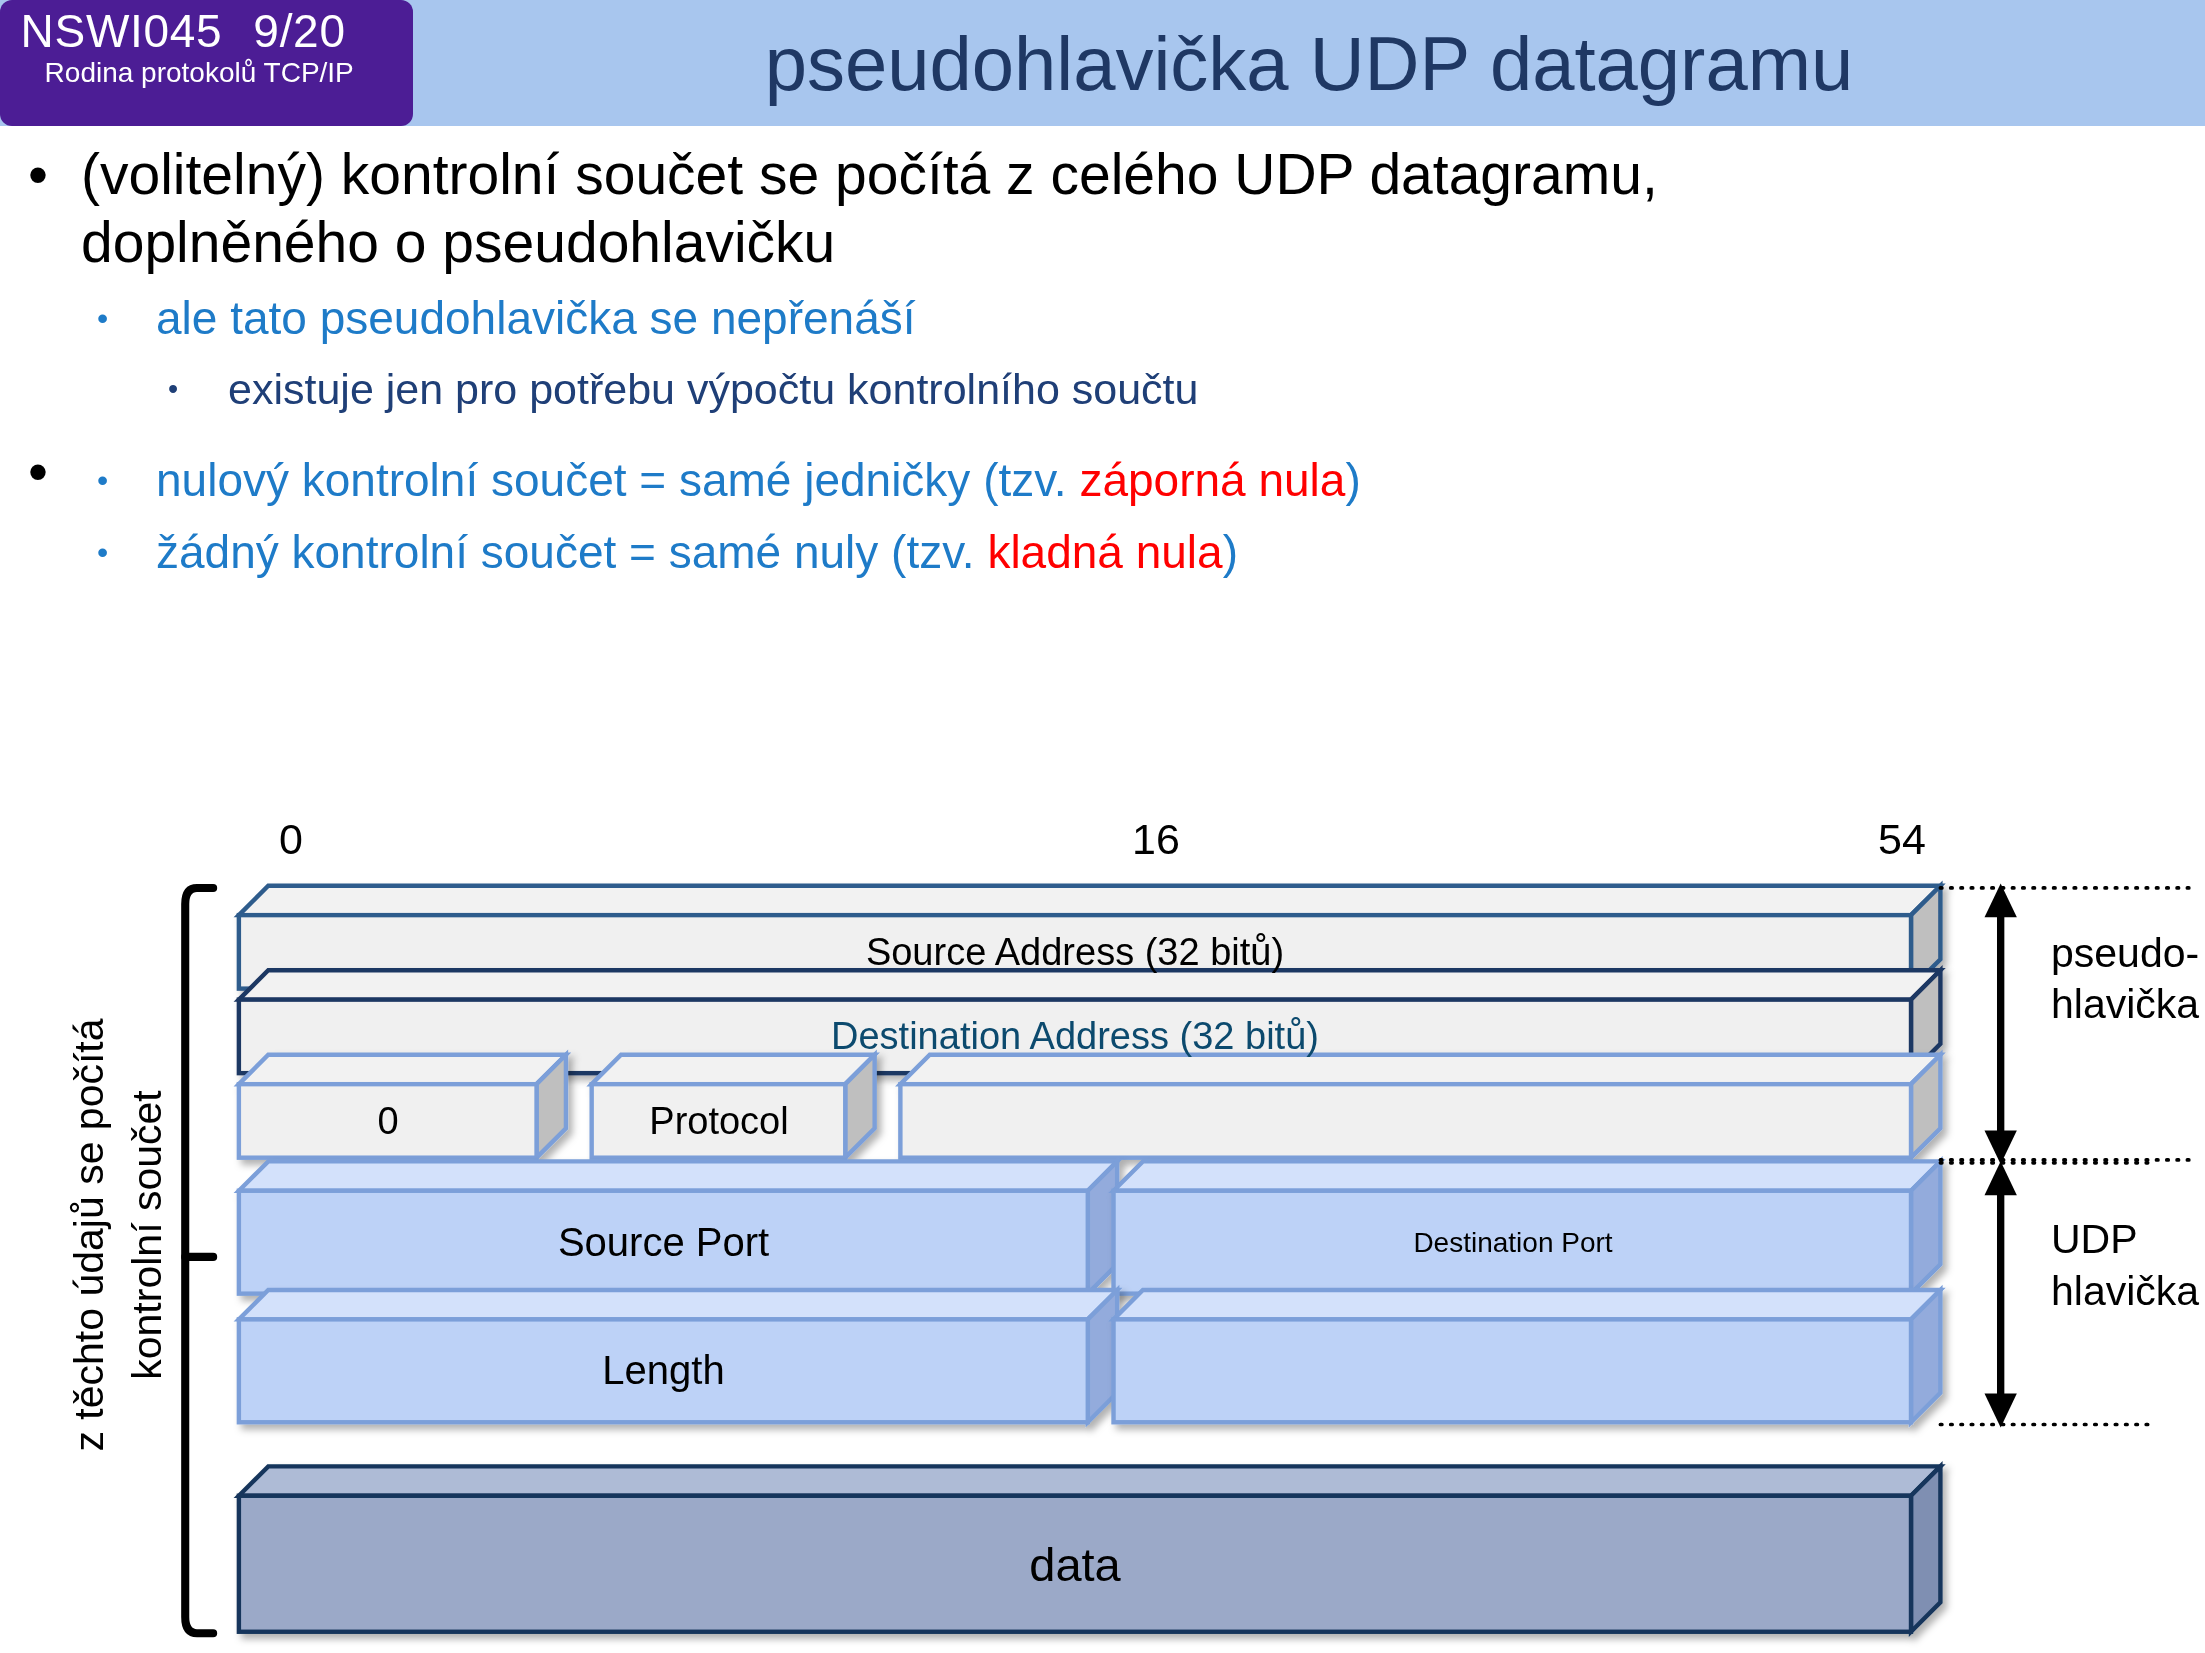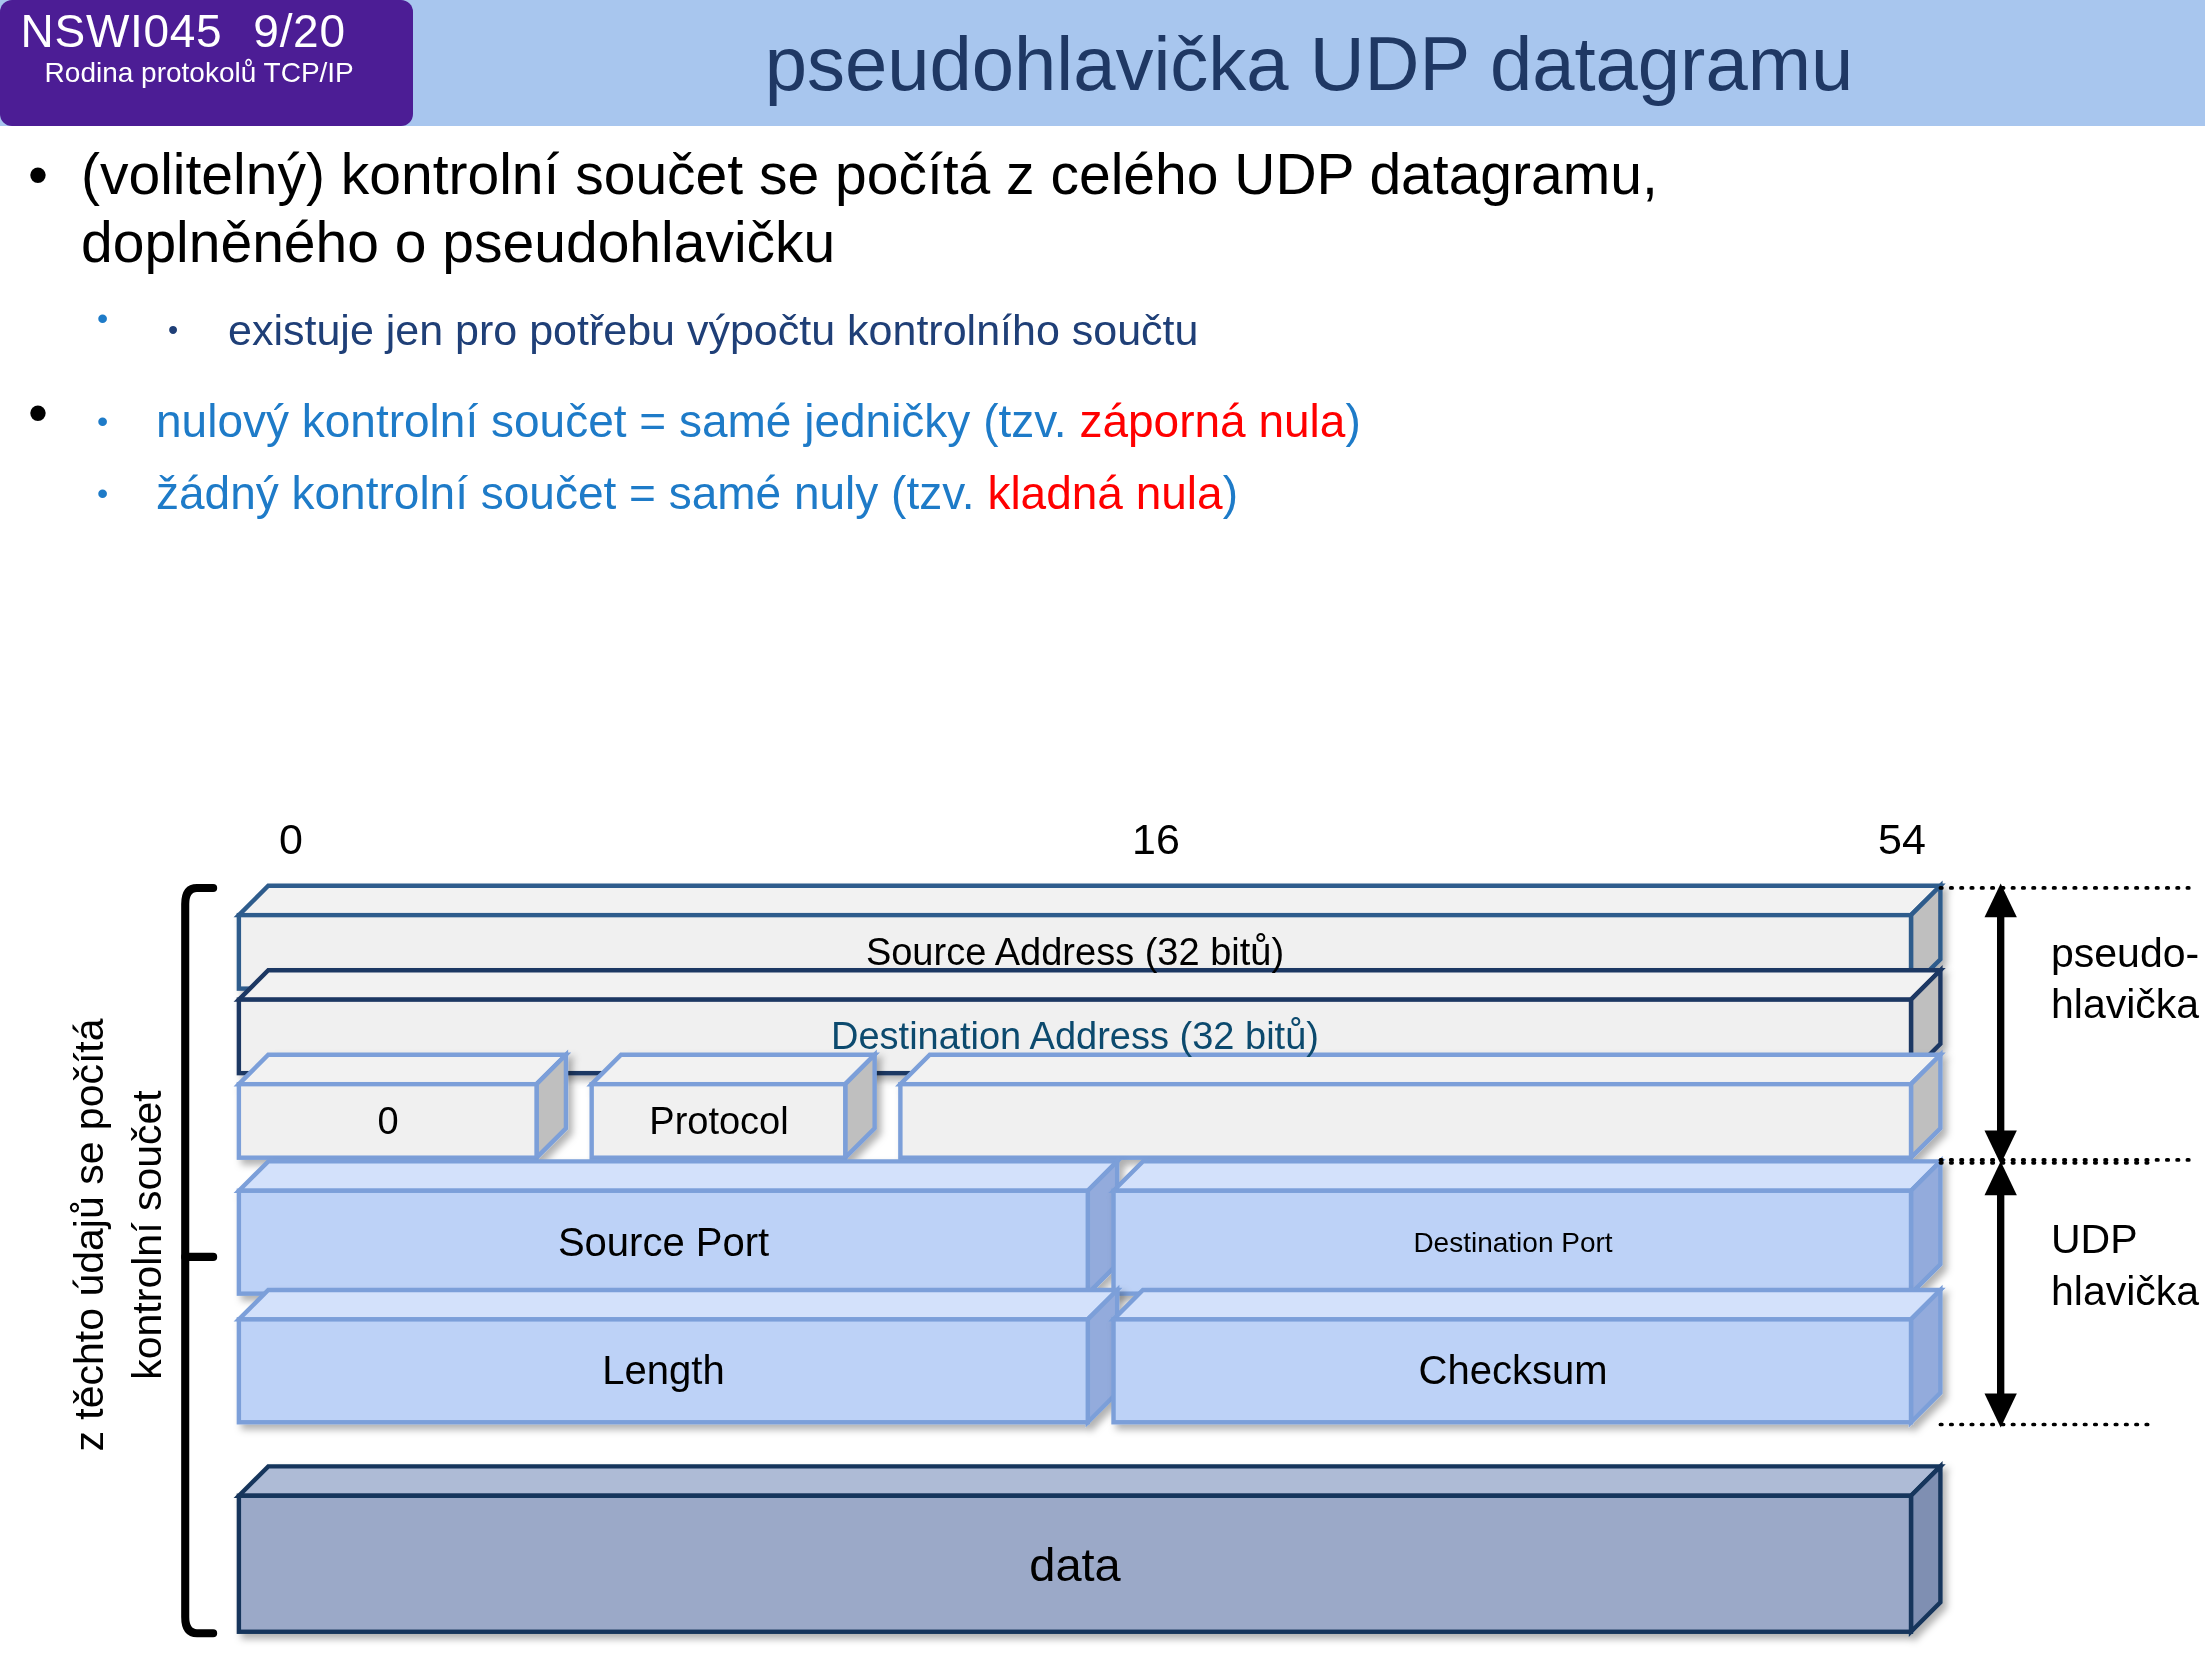--- a/index.html
+++ b/index.html
@@ -170,20 +170,21 @@
       <span>(volitelný) kontrolní součet se počítá z celého UDP datagramu,</span>
     </div>
     <div class="b-row b1">
       <span>doplněného o pseudohlavičku</span>
     </div>
 
     <div class="gap-sm"></div>
 
     <div class="b-row b2">
       <span class="dot">•</span>
+      <span>ale tato pseudohlavička se nepřenáší</span>
     </div>
 
     <div class="gap-sm"></div>
 
     <div class="b-row b3">
       <span class="dot">•</span>
       <span>existuje jen pro potřebu výpočtu kontrolního součtu</span>
     </div>
 
     <div class="gap-md"></div>
@@ -305,21 +306,20 @@
     <div style="position:absolute;left:239px;top:114px;width:1672px;height:74px;display:flex;align-items:center;justify-content:center;font-size:38px;color:#000;">Source Address (32 bitů)</div>
     <div style="position:absolute;left:239px;top:198px;width:1672px;height:74px;display:flex;align-items:center;justify-content:center;font-size:38px;color:#0c4a6e;">Destination Address (32 bitů)</div>
 
     <div style="position:absolute;left:239px;top:283px;width:298px;height:74px;display:flex;align-items:center;justify-content:center;font-size:38px;color:#000;">0</div>
     <div style="position:absolute;left:592px;top:283px;width:254px;height:74px;display:flex;align-items:center;justify-content:center;font-size:38px;color:#000;">Protocol</div>
 
     <div style="position:absolute;left:239px;top:390px;width:849px;height:103px;display:flex;align-items:center;justify-content:center;font-size:40px;color:#000;">Source Port</div>
     <div style="position:absolute;left:1114px;top:390px;width:798px;height:103px;display:flex;align-items:center;justify-content:center;font-size:28px;color:#000;">Destination Port</div>
 
     <div style="position:absolute;left:239px;top:518px;width:849px;height:103px;display:flex;align-items:center;justify-content:center;font-size:40px;color:#000;">Length</div>
-    <div style="position:absolute;left:1114px;top:518px;width:798px;height:103px;display:flex;align-items:center;justify-content:center;font-size:40px;color:#000;">Checksum</div>
 
     <div style="position:absolute;left:239px;top:695px;width:1672px;height:136px;display:flex;align-items:center;justify-content:center;font-size:47px;color:#000;">data</div>
 
     <div class="rlabel" style="left:2051px; top:129px;">pseudo-</div>
     <div class="rlabel" style="left:2051px; top:180px;">hlavička</div>
 
     <div class="rlabel" style="left:2051px; top:415px;">UDP</div>
     <div class="rlabel" style="left:2051px; top:467px;">hlavička</div>
 
     <div class="vcaption" style="left:65px; top:831px; width:794px;">z těchto údajů se počítá</div>

